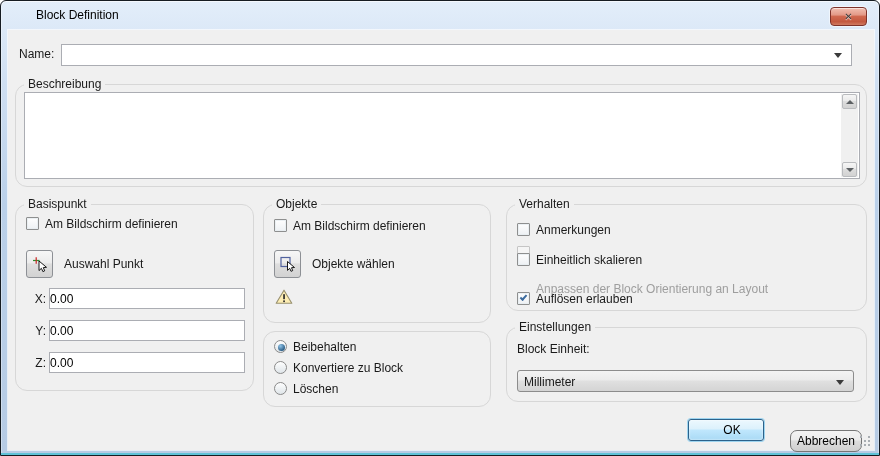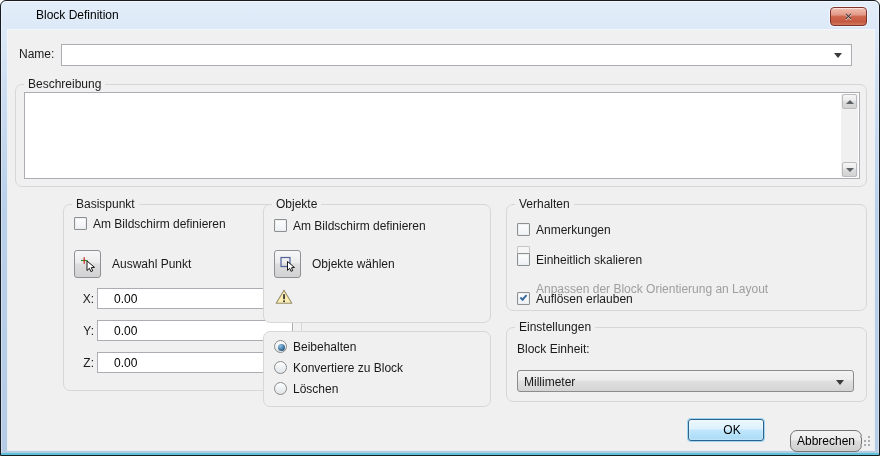--- a/index.html
+++ b/index.html
@@ -19,25 +19,25 @@
     border:1px solid #7e322a;border-radius:4px;cursor:default;
     background:linear-gradient(180deg,#f2bfb1 0%,#e39a88 40%,#d0684f 50%,#c35940 80%,#cf7a60 100%);
     box-shadow:0 0 0 1px rgba(255,255,255,.5), inset 0 1px 0 rgba(255,255,255,.55);}
   .close-x{display:block;text-align:center;line-height:17px;font-family:"DejaVu Sans",sans-serif;
     font-size:10px;font-weight:bold;color:#3c3c3c;text-shadow:0 1px 1px rgba(255,255,255,.85);}
 
   .client{position:absolute;left:7px;top:29px;width:866px;height:420px;background:#f0f0f0;
     box-shadow:0 0 0 1px rgba(255,255,255,.65);}
 
   
-  .groupbox{position:absolute;border:1px solid #d7d7d7;border-radius:7px;background:#f0f0f0;}
+  .groupbox{position:absolute;border:1px solid #d7d7d7;border-radius:12px;background:#f0f0f0;}
   .glabel{position:absolute;top:-8px;left:8px;background:#f0f0f0;padding:0 4px;white-space:nowrap;}
 
   .textbox{position:absolute;background:#fff;border:1px solid #abadb3;}
-  input.textbox{font-family:"Liberation Sans",sans-serif;font-size:12px;padding:0 16px;color:#000;outline:none;}
+  input.textbox{font-family:"Liberation Sans",sans-serif;font-size:12px;padding:0 0;color:#000;outline:none;}
 
   .combo-flat{position:absolute;background:#fff;border:1px solid #abadb3;}
   .combo-value{position:absolute;left:5px;top:3px;}
   .tri-down{position:absolute;width:0;height:0;border-left:4px solid transparent;
     border-right:4px solid transparent;border-top:5px solid #3b3b3b;}
 
   .check-row,.radio-row{position:absolute;height:14px;}
   .cb{position:absolute;left:0;top:0;width:13px;height:13px;border:1px solid #8e8f8f;border-radius:1px;
     background:linear-gradient(180deg,#fefefe,#eef1f4);box-shadow:inset 0 0 0 1px rgba(230,236,240,.8);}
   .mark{display:none;position:absolute;left:2px;top:2px;width:7px;height:4px;
@@ -113,21 +113,21 @@
           <div class="sbtn up">
               <span class="tri-up-s"></span>
             </div>
           <div class="sbtn down">
               <span class="tri-down-s"></span>
             </div>
         </div>
       </div>
     </div>
 
-    <div class="groupbox" style="left:7px;top:174px;width:239px;height:187px;margin-left:48px;">
+    <div class="groupbox" style="left:7px;top:174px;width:239px;height:187px;">
       <span class="glabel">Basispunkt</span>
 
       <div class="check-row" style="left:10px;top:12px;width:220px;">
         <span class="cb"></span>
         <span class="lbl">Am Bildschirm definieren</span>
       </div>
 
       <button class="tool-btn" style="left:10px;top:45px;">
         <svg width="18" height="18" viewBox="0 0 18 18">
           <path d="M2 5.5 H8.5" stroke="#2e8b2e" stroke-width="1.2" fill="none"></path>

